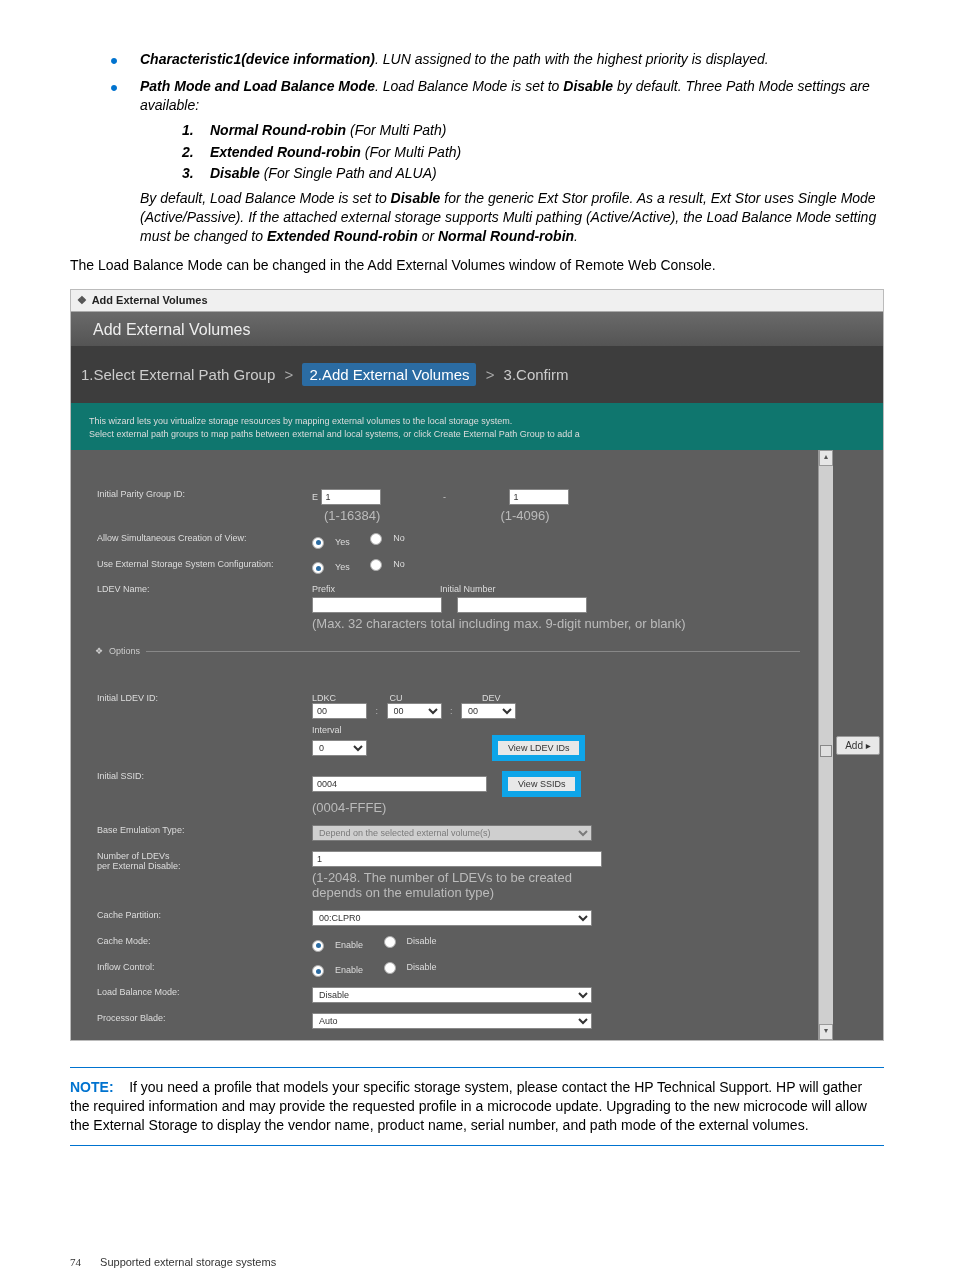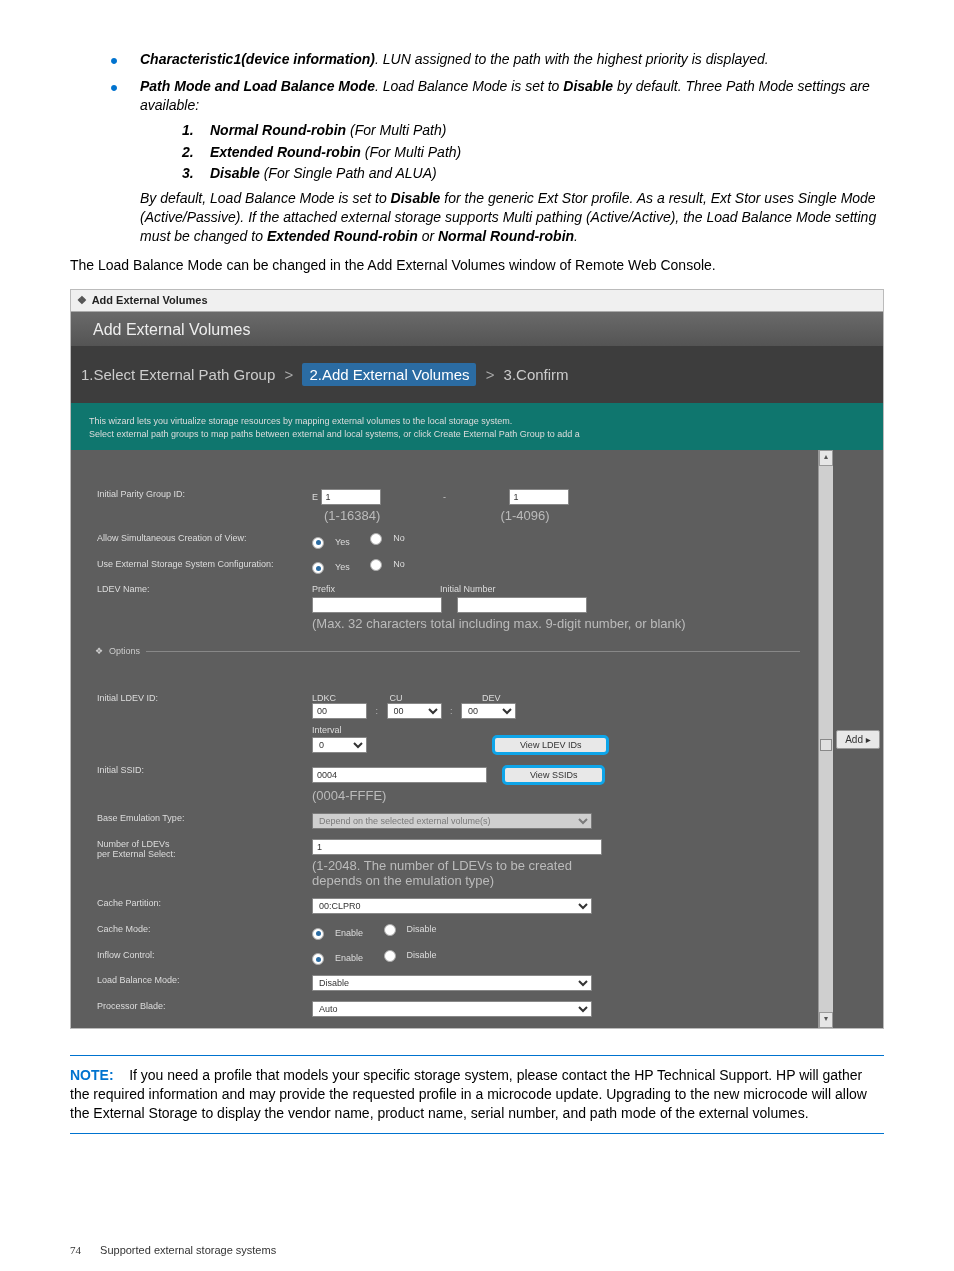--- a/index.html
+++ b/index.html
@@ -200,25 +200,25 @@
     justify-content: center;
   }
   .radio-dot.on::after {
     content: "";
     width: 5px; height: 5px;
     background: #2b6ca3;
     border-radius: 50%;
   }
   .mini-btn {
     background: #e8e8e8;
-    border: 3px solid #0ea5e9;
-    font-size: 9px;
-    padding: 2px 25px;
+    border: 6px solid #0ea5e9;
+    font-size: 9px;
+    padding: 2px 10px;
     color: #333;
-    border-radius: 5px;
+    border-radius: 0;
     cursor: pointer;
   }
   .hint {
     font-size: 13px;
     color: #bbb;
     margin-top: 3px;
   }
   .opt-divider {
     color: #ccc;
     font-size: 9px;
@@ -373,21 +373,21 @@
             <button class="mini-btn">View SSIDs</button>
             <div class="hint">(0004-FFFE)</div>
           </td>
         </tr>
         <tr>
           <td class="lbl">Base Emulation Type:</td>
           <td><select class="tselect" style="width:280px;color:#888" disabled=""><option>Depend on the selected external volume(s)</option></select></td>
         </tr>
         <tr>
           <td class="lbl">
-            <span>Number of LDEVs</span><br><span>per External Select:</span>
+            <span>Number of LDEVs</span><br><span>per External Disable:</span>
           </td>
           <td>
             <input class="tinput" style="width: 280px;" value="1">
             <div class="hint" style="max-width:280px">(1-2048. The number of LDEVs to be created depends on the emulation type)</div>
           </td>
         </tr>
         <tr>
           <td class="lbl">Cache Partition:</td>
           <td><select class="tselect" style="width:280px"><option>00:CLPR0</option></select></td>
         </tr>

